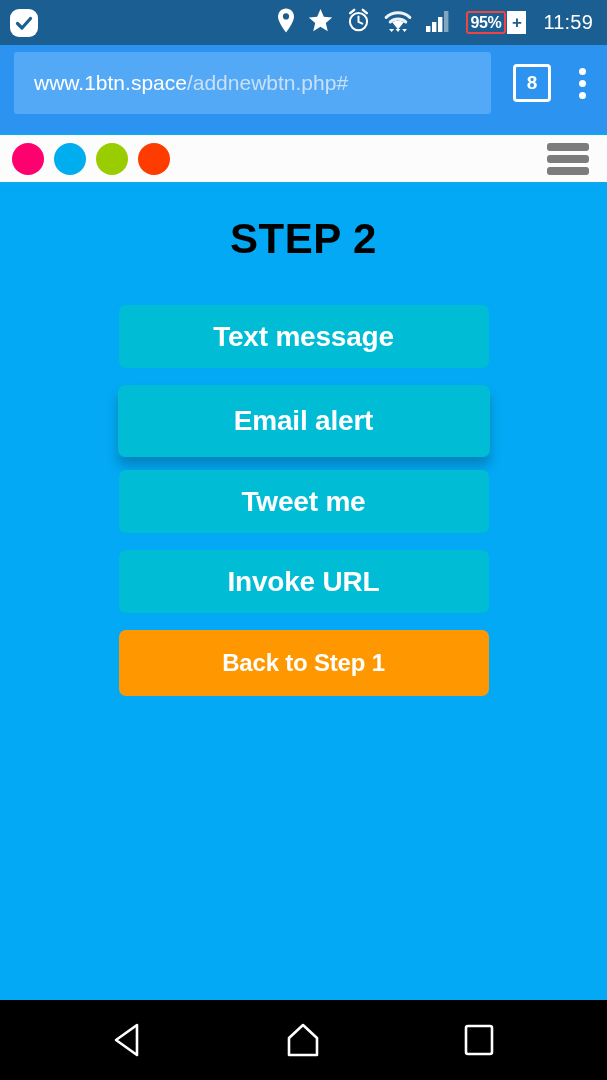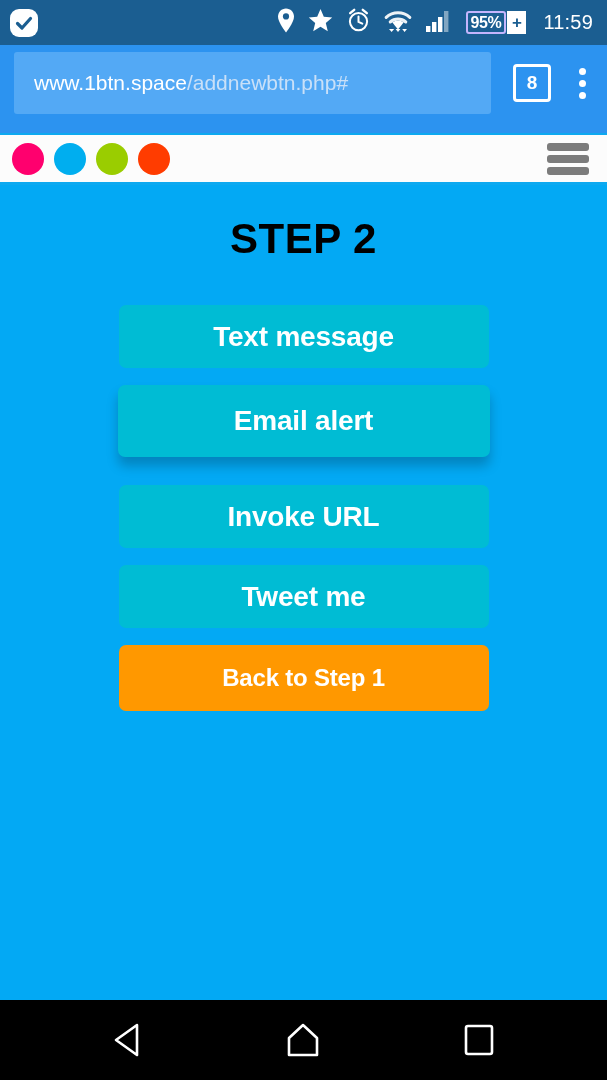--- a/index.html
+++ b/index.html
@@ -35,21 +35,21 @@
   #status-right {
     margin-left:auto;
     display:flex; align-items:center; gap:13px;
   }
   .sicon { display:block; }
   #battery-chip {
     display:flex; align-items:center;
     margin-left:2px;
   }
   .batt-body {
-    border:2px solid #c4b5fd;
+    border:2px solid #ef4444;
     border-radius:3px;
     height:23px;
     display:flex; align-items:center;
     padding:0 3px;
   }
   .batt-text {
     color:#fff; font-size:16px; font-weight:bold;
     letter-spacing:-0.4px; line-height:1;
   }
   .batt-plus {
@@ -169,21 +169,21 @@
     display:flex; align-items:center; justify-content:center;
     margin-bottom:17px;
     letter-spacing:-0.2px;
   }
   .action-btn.teal { background:#00BCD4; }
   .action-btn.orange { background:#FF9800; height:66px; font-size:24px; }
   .action-btn.active {
     width:372px;
     height:72px;
     box-shadow:0 9px 12px rgba(0,0,0,0.22);
-    margin-bottom:28px;
+    margin-bottom:13px;
   }
 
   
   #nav-bar {
     height:80px;
     background:#000;
     flex:none;
     display:flex; align-items:center; justify-content:space-around;
     padding:0 40px;
   }
@@ -282,22 +282,22 @@
       <i></i>
     </div>
   </div>
 
   <div id="content">
     <div id="step-title">STEP 2</div>
 
     <div id="action-list">
       <button class="action-btn teal">Text message</button>
       <button class="action-btn teal active">Email alert</button>
+      <button class="action-btn teal">Tweet me</button>
       <button class="action-btn teal">Invoke URL</button>
-      <button class="action-btn teal">Tweet me</button>
       <button class="action-btn orange">Back to Step 1</button>
     </div>
   </div>
 
   <div id="nav-bar">
     <div class="nav-btn">
       <svg width="32" height="34" viewBox="0 0 32 34">
         <path d="M25 2 L4 17 L25 32 Z" fill="none" stroke="#fff" stroke-width="2.6" stroke-linejoin="round"></path>
       </svg>
     </div>

